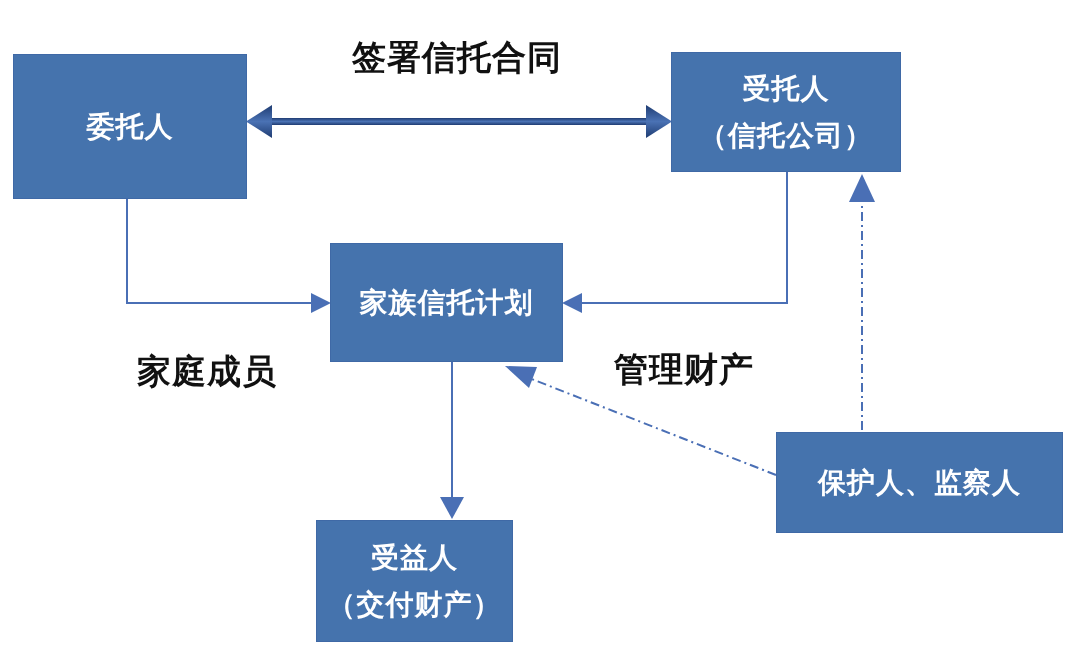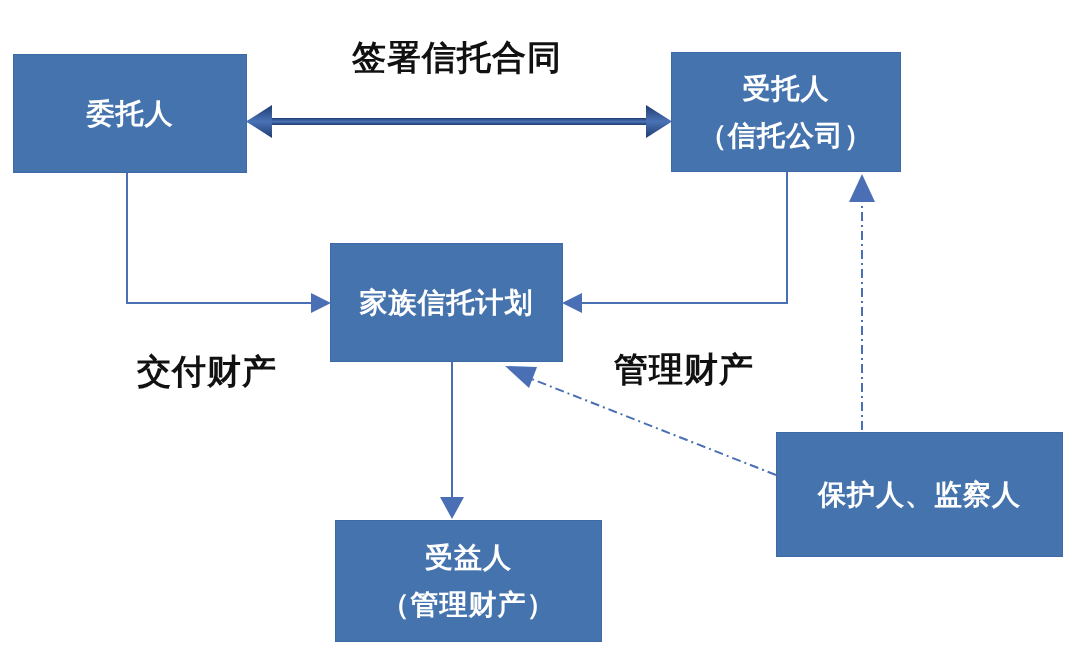--- a/index.html
+++ b/index.html
@@ -34,25 +34,25 @@
     font-size: 28px;
     line-height: 1.68;
     display: flex;
     flex-direction: column;
     align-items: center;
     justify-content: center;
     text-align: center;
     box-sizing: border-box;
     letter-spacing: 1px;
   }
-  .node-settlor     { left: 13px;  top: 54px;  width: 234px; height: 119px; }
+  .node-settlor     { left: 13px;  top: 54px;  width: 234px; height: 145px; }
   .node-trustee     { left: 671px; top: 52px;  width: 230px; height: 120px; }
   .node-trust-plan  { left: 330px; top: 243px; width: 233px; height: 119px; }
-  .node-beneficiary { left: 335px; top: 520px; width: 267px; height: 122px; }
-  .node-protector   { left: 776px; top: 432px; width: 287px; height: 125px; line-height: 1.78; }
+  .node-beneficiary { left: 316px; top: 520px; width: 197px; height: 122px; }
+  .node-protector   { left: 776px; top: 432px; width: 287px; height: 101px; line-height: 1.78; }
 
   .edge-label {
     position: absolute;
     color: #111111;
     font-weight: 700;
     font-size: 34px;
     line-height: 1.1;
     letter-spacing: 1px;
     white-space: nowrap;
   }
@@ -115,24 +115,24 @@
     <div>家族信托计划</div>
   </div>
 
   <div class="node node-trustee">
     <div>受托人</div>
     <div>（信托公司）</div>
   </div>
 
   <div class="node node-beneficiary">
     <div>受益人</div>
-    <div>（管理财产）</div>
+    <div>（交付财产）</div>
   </div>
 
   <div class="node node-protector">
     <div>保护人、监察人</div>
   </div>
 
   <div class="edge-label lbl-sign">签署信托合同</div>
-  <div class="edge-label lbl-deliver">交付财产</div>
+  <div class="edge-label lbl-deliver">家庭成员</div>
   <div class="edge-label lbl-manage">管理财产</div>
 
 </div>
 
 </body></html>

